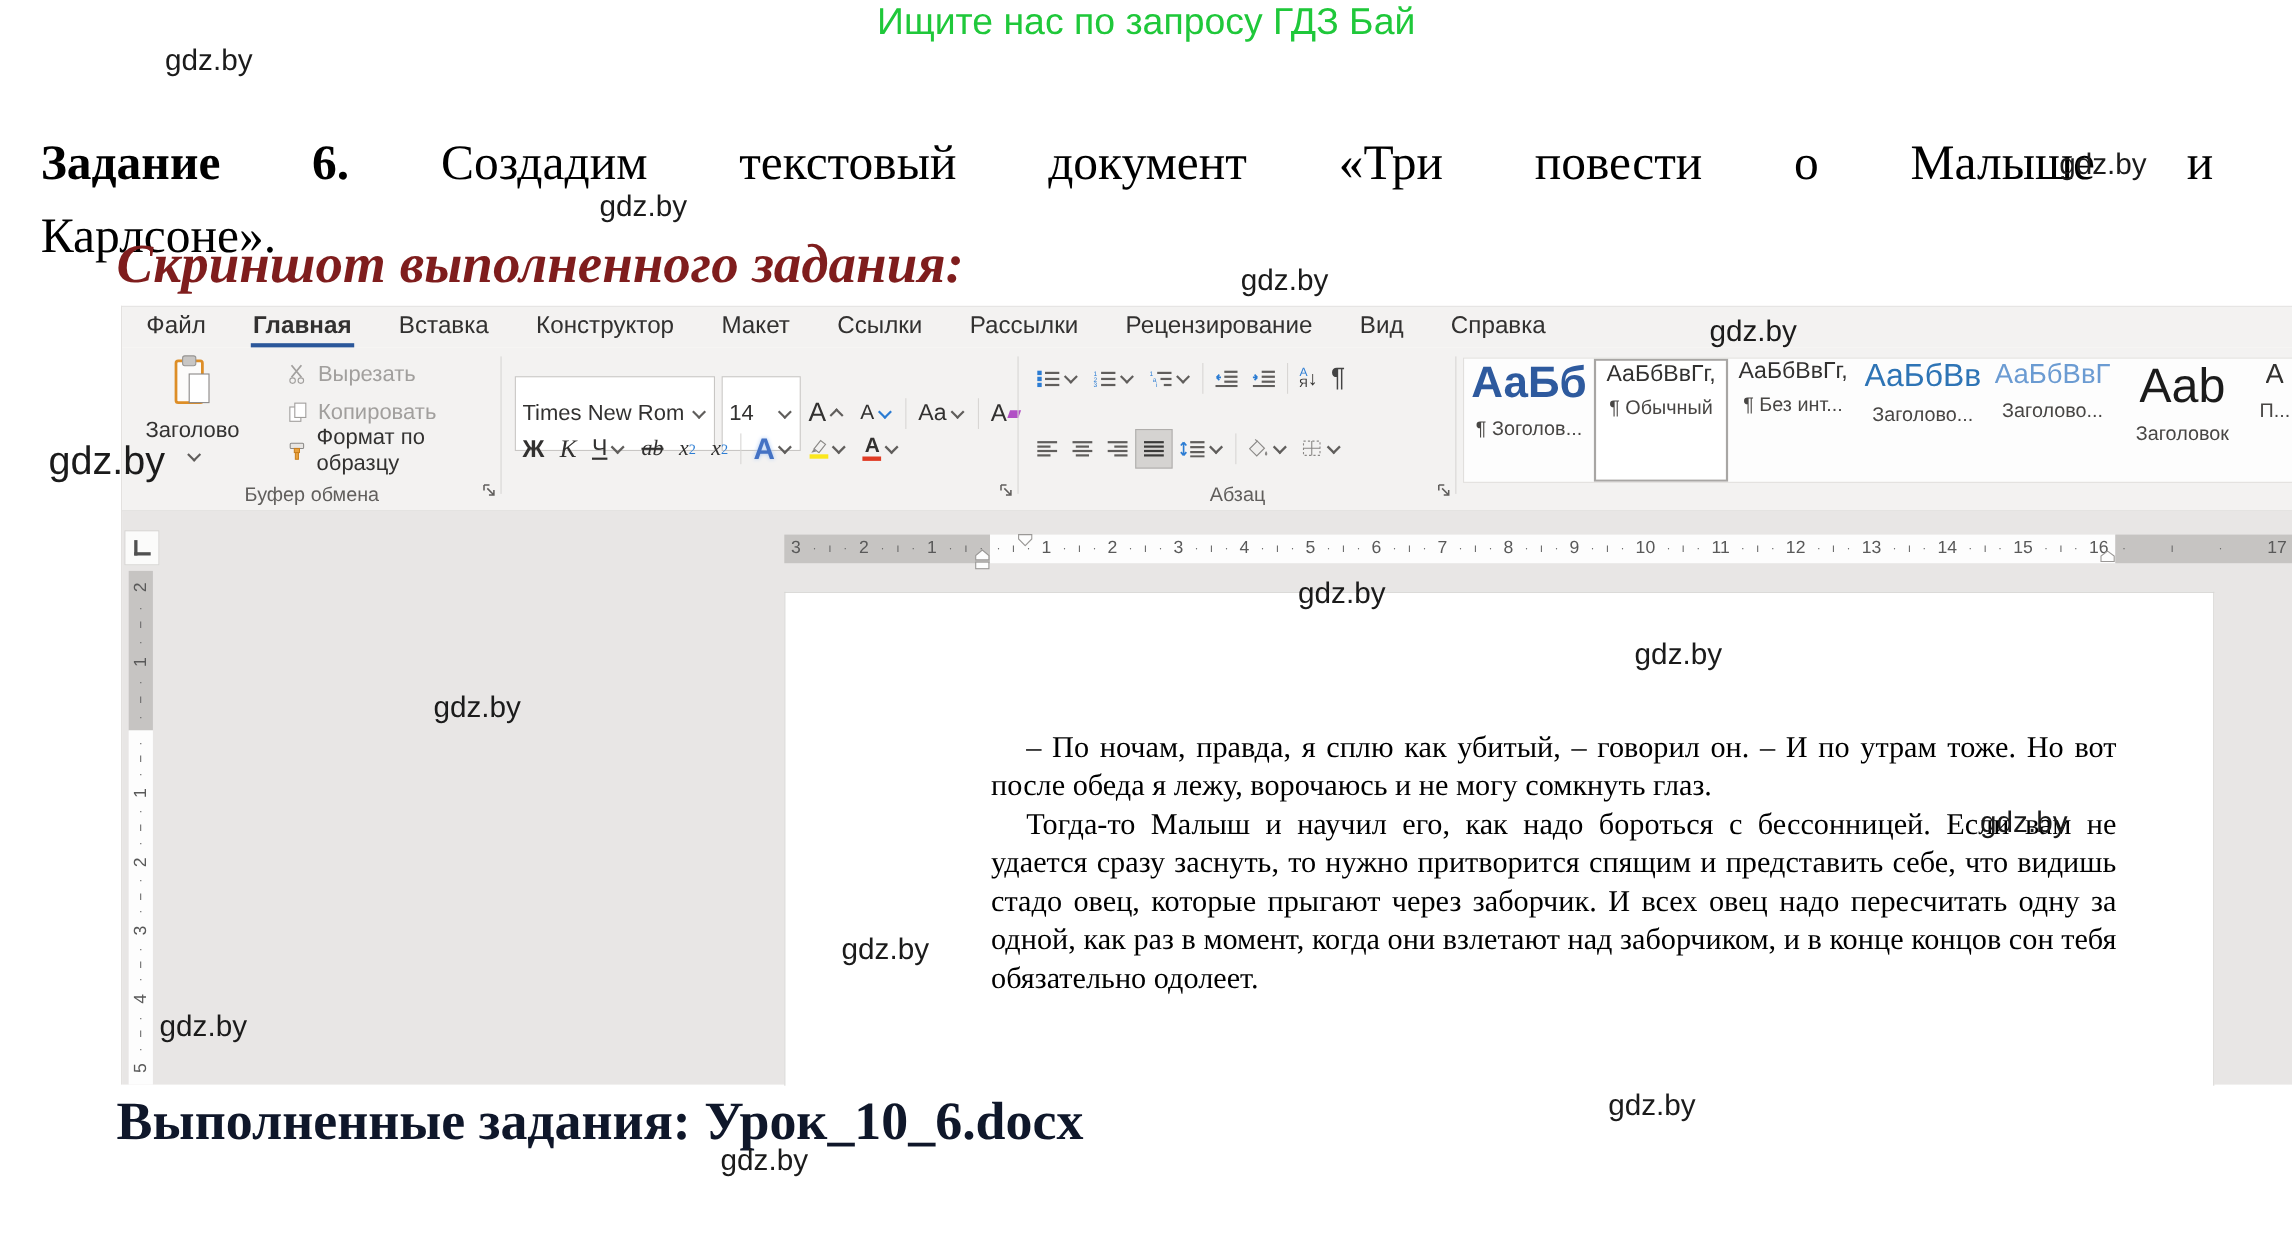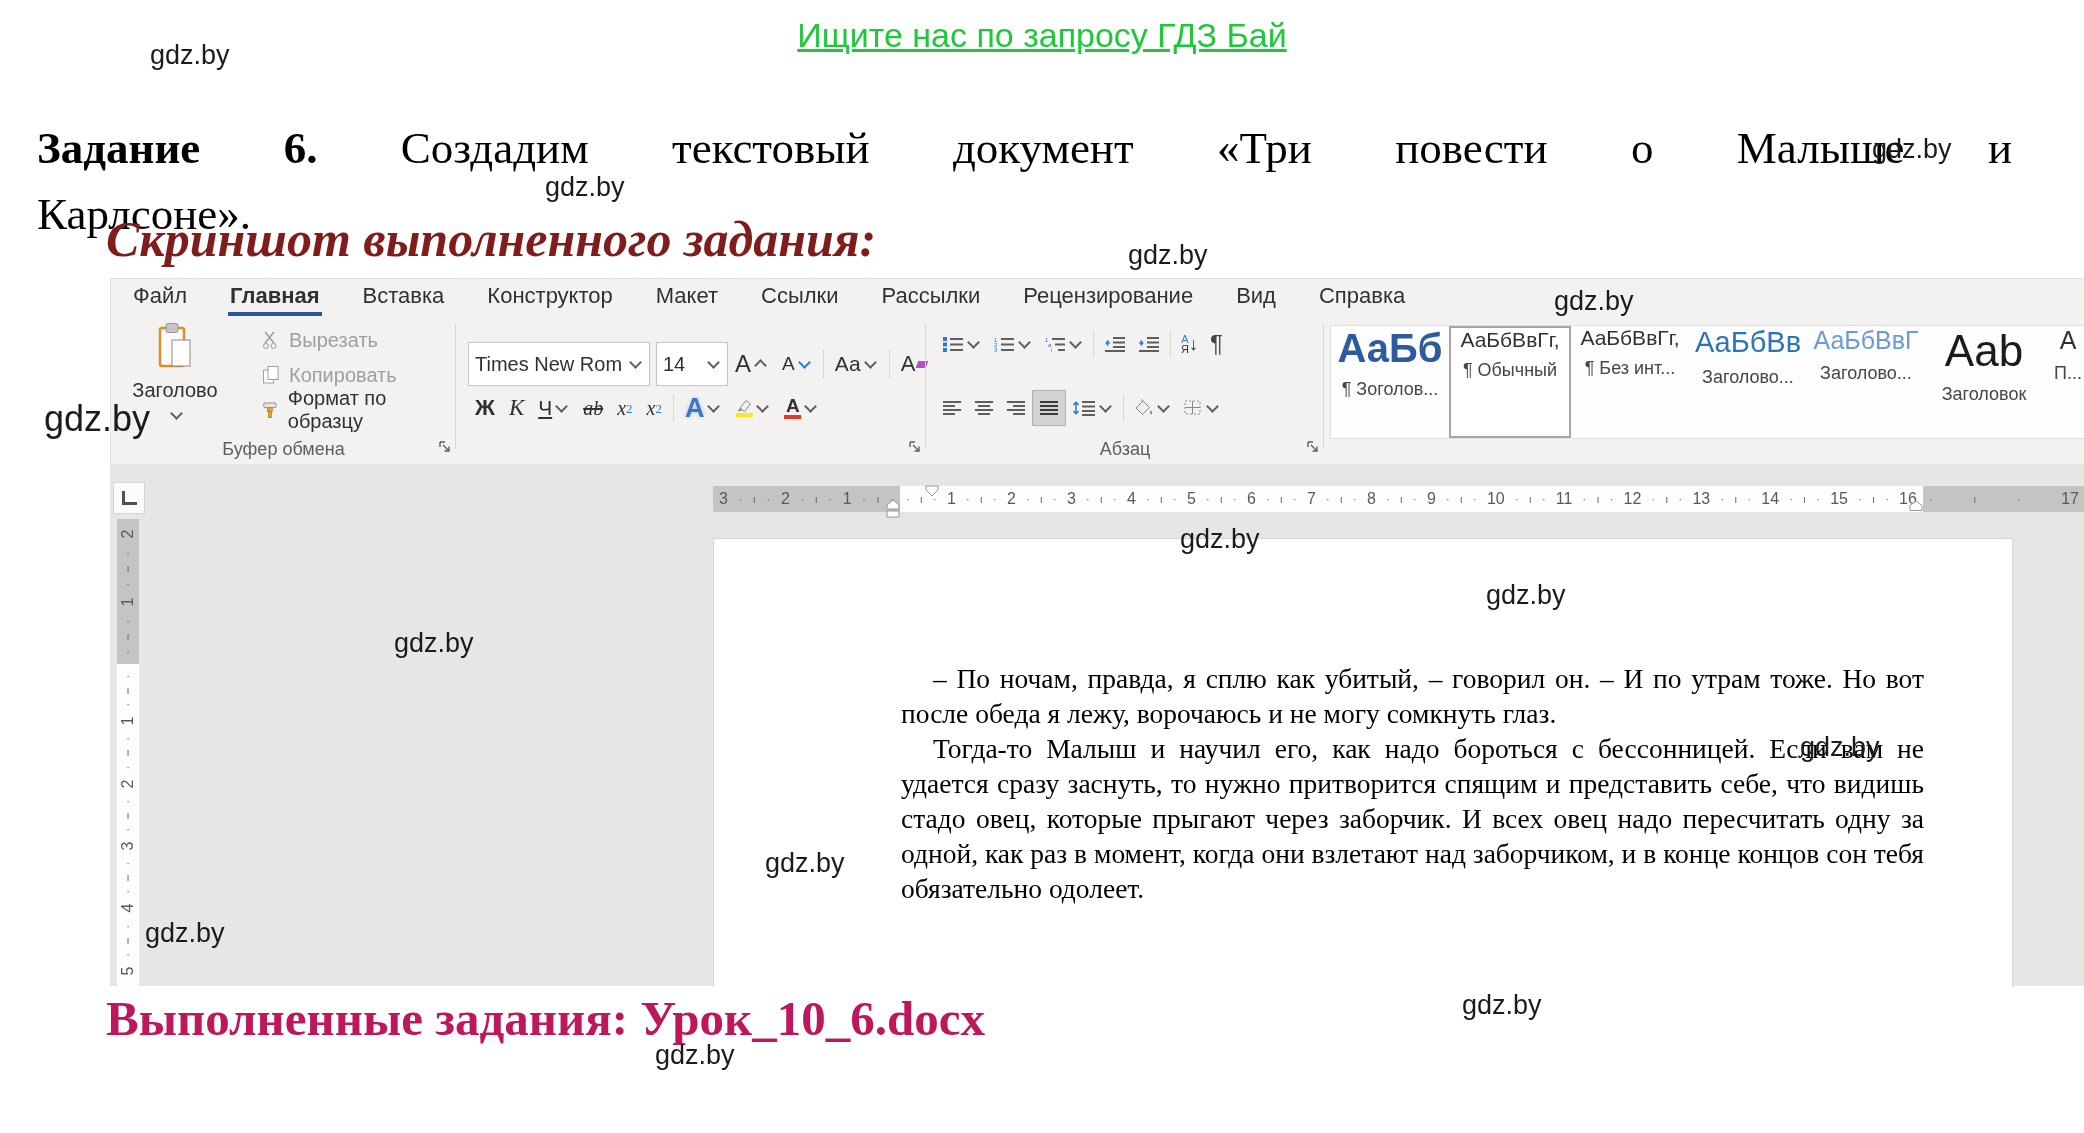--- a/index.html
+++ b/index.html
@@ -1,29 +1,29 @@
 <!DOCTYPE html>
 <html><head>
 <meta charset="utf-8">
 <style>
   html,body{margin:0;padding:0;}
   body{width:2084px;height:1133px;position:relative;background:#ffffff;overflow:hidden;
        font-family:"Liberation Sans",sans-serif;}
   .abs{position:absolute;}
 
   
-  #promo{top:16px;left:0;width:100%;text-align:center;font-size:34px;font-weight:400;text-decoration:underline;}
+  #promo{top:1px;left:0;width:100%;text-align:center;font-size:34px;font-weight:400;}
   .wm{position:absolute;z-index:60;font-size:27px;color:#1b1b1b;font-family:"Liberation Sans",sans-serif;}
   .wm.big{font-size:36px;}
   #taskp{left:37px;top:70px;width:1975px;font-family:"Liberation Serif",serif;font-size:45px;
          line-height:66px;color:#000;text-align:justify;text-align-last:justify;}
   #taskp .tt{white-space:pre-line;}
   #skr{left:106px;top:210px;font-family:"Liberation Serif",serif;font-style:italic;font-weight:700;
        font-size:50px;color:#7f1d1d;}
-  #done{left:106px;top:990px;font-family:"Liberation Serif",serif;font-weight:700;font-size:49px;color:#be185d;}
+  #done{left:106px;top:990px;font-family:"Liberation Serif",serif;font-weight:700;font-size:49px;color:#0f172a;}
   #footer{top:1092px;left:0;width:100%;text-align:center;font-size:34px;font-weight:500;white-space:pre;}
 
   
   #word{left:110px;top:278px;width:1974px;height:707px;border-top:1px solid #e3e1df;border-left:1px solid #e3e1df;}
   #tabsrow{position:absolute;top:0;left:0;right:0;height:37px;background:#f3f2f1;display:flex;
            align-items:flex-end;padding-left:20px;gap:39px;font-size:22px;color:#323130;}
   .tab{padding:2px 2px 7px;cursor:default;}
   .tab.active{font-weight:700;border-bottom:4px solid #2b579a;padding-bottom:3px;}
   #ribbon{position:absolute;top:37px;left:0;right:0;height:148px;background:#f3f2f1;
           border-bottom:1px solid #d2d0ce;font-size:20px;color:#323130;}
@@ -39,21 +39,21 @@
   .rbtn{display:flex;align-items:center;gap:8px;height:32px;}
   .rbtn.gray{color:#a19f9d;}
   
   #paste{position:absolute;left:14px;top:6px;width:100px;text-align:center;}
   #paste .lbl{display:block;margin-top:2px;}
   #cliprows{position:absolute;left:150px;top:8px;display:flex;flex-direction:column;gap:3px;}
   
   #fontrow1{position:absolute;left:12px;top:26px;display:flex;align-items:center;}
   #fontrow2{position:absolute;left:12px;top:74px;display:flex;align-items:center;height:36px;}
   .combo{background:#fff;border:1px solid #c8c6c4;height:34px;display:flex;align-items:center;
-         padding:4px 6px;white-space:nowrap;overflow:hidden;}
+         padding:16px 6px;white-space:nowrap;overflow:hidden;}
   #combo-family{width:168px;}
   #combo-size{width:58px;margin-left:6px;}
   .fbtn{display:inline-flex;align-items:flex-end;padding:0 7px;height:34px;align-items:center;}
   .bold-zh{font-weight:700;font-size:22px;}
   .ital-k{font-family:"Liberation Serif",serif;font-style:italic;font-size:23px;}
   .und-ch{text-decoration:underline;font-size:21px;}
   .strike{text-decoration:line-through;font-size:20px;font-family:"Liberation Serif",serif;font-style:italic;}
   .subsup{font-family:"Liberation Serif",serif;font-style:italic;font-size:20px;}
   .subsup small{font-size:13px;color:#2b7cd3;font-style:normal;}
   .fx-a{font-weight:700;font-size:27px;color:#4472c4;text-shadow:0 0 4px #abc8f2;}

